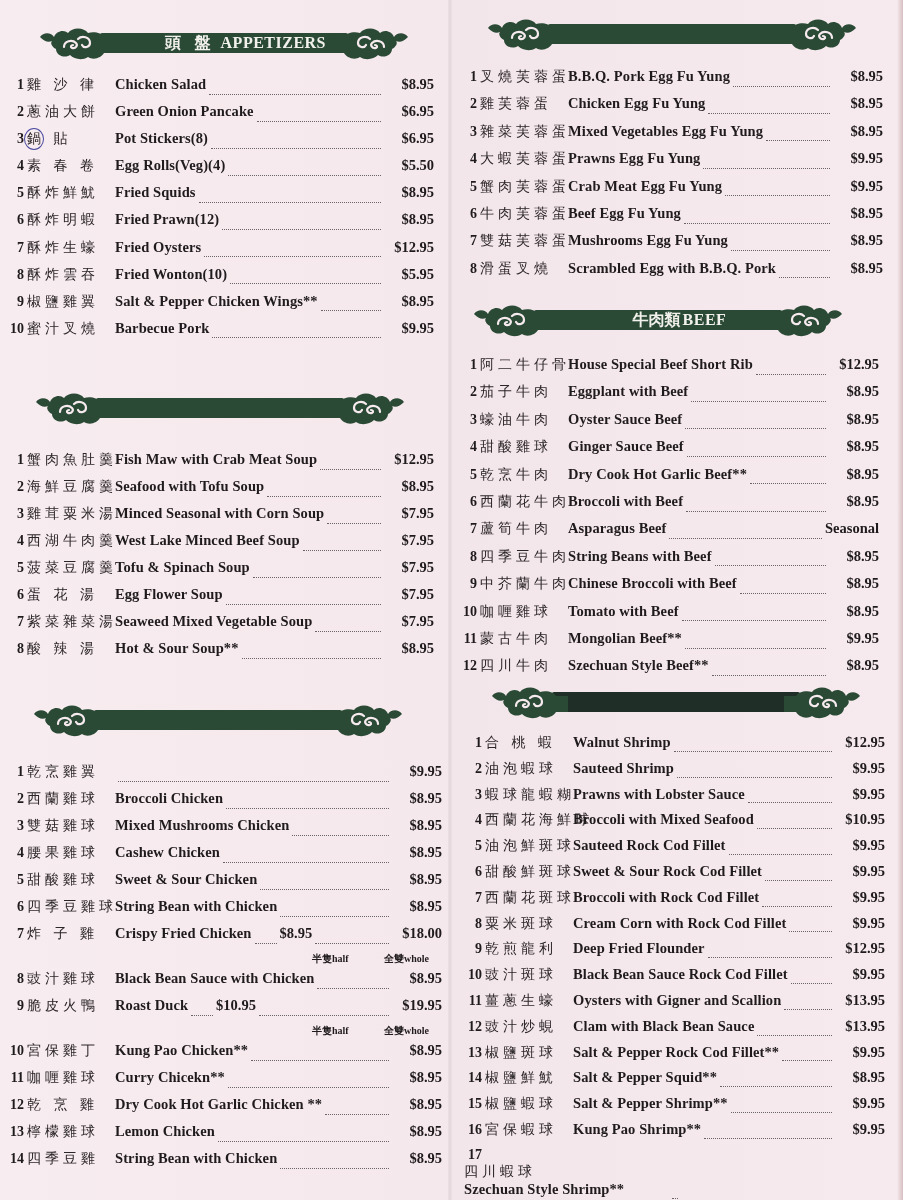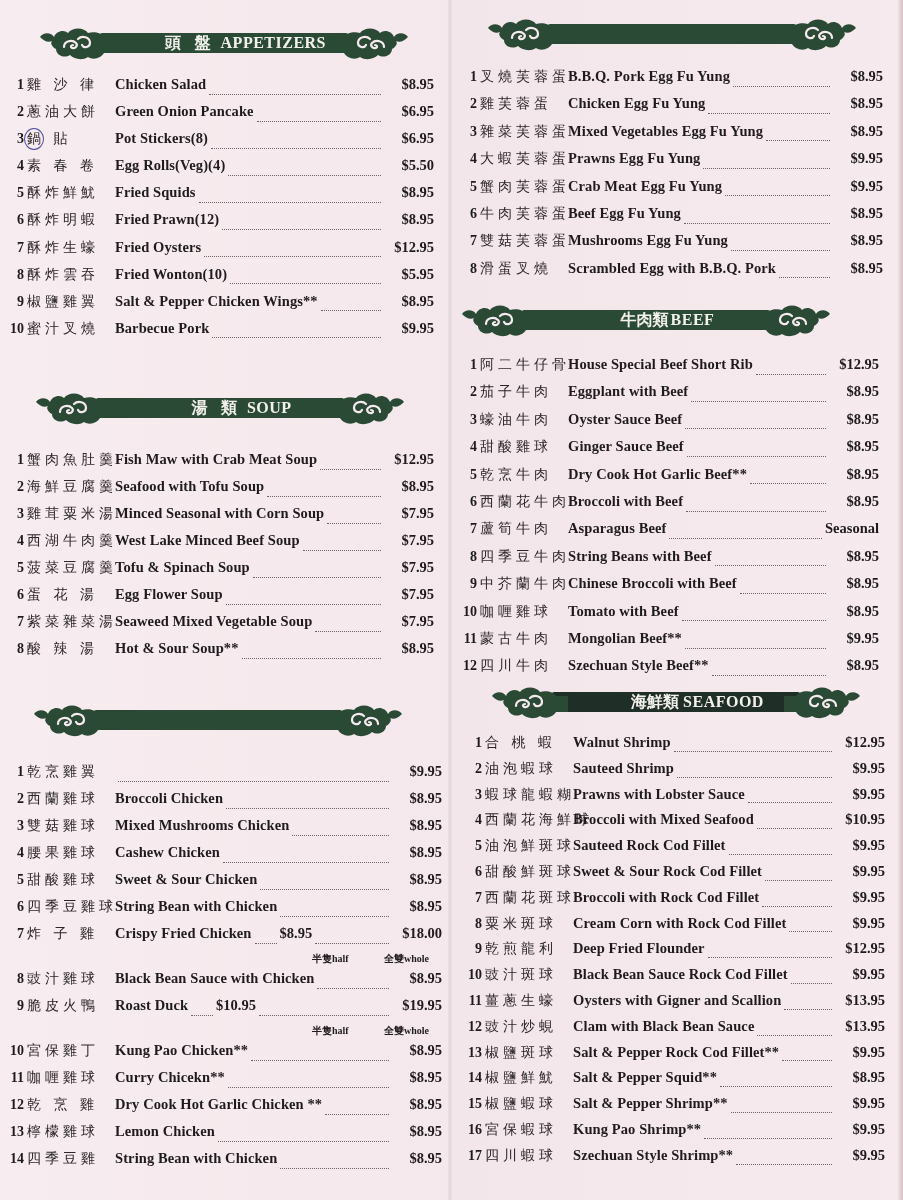--- a/index.html
+++ b/index.html
@@ -154,21 +154,20 @@
 
 <div class="section" style="left:34px; top:390px;">
   <div class="banner">
     <div class="bar"></div>
     <svg class="scroll l">
         <use href="#cloud"></use>
       </svg>
     <svg class="scroll r">
         <use href="#cloud"></use>
       </svg>
-    <div class="title"><span class="zh">湯 類</span><span>SOUP</span></div>
   </div>
 </div>
 <ul class="items" id="list-soup" style="position:absolute; left:6px; top:451px; width:428px;">
     <li class="item" style="height: 27px;">
       <span class="num">1</span>
       <span class="zh">蟹肉魚肚羹</span>
       <span class="en">Fish Maw with Crab Meat Soup</span>
       <span class="dots"></span>
       <span class="price">$12.95</span>
     </li>
@@ -409,21 +408,21 @@
     </li>
     <li class="item" style="height: 27.4px;">
       <span class="num">8</span>
       <span class="zh">滑蛋叉燒</span>
       <span class="en">Scrambled Egg with B.B.Q. Pork</span>
       <span class="dots"></span>
       <span class="price">$8.95</span>
     </li>
   </ul>
 
-<div class="section" style="left:460px; top:302px;">
+<div class="section" style="left:472px; top:302px;">
   <div class="banner">
     <div class="bar"></div>
     <svg class="scroll l">
         <use href="#cloud"></use>
       </svg>
     <svg class="scroll r">
         <use href="#cloud"></use>
       </svg>
     <div class="title"><span class="zh" style="letter-spacing:0;margin-right:2px">牛肉類</span><span>BEEF</span></div>
   </div>
@@ -517,21 +516,20 @@
 
 <div class="section" style="left:490px; top:684px;">
   <div class="banner">
     <div class="bar" style="background:#1f2e26"></div>
     <svg class="scroll l">
         <use href="#cloud"></use>
       </svg>
     <svg class="scroll r">
         <use href="#cloud"></use>
       </svg>
-    <div class="title"><span class="zh" style="letter-spacing:0;margin-right:4px">海鮮類</span><span>SEAFOOD</span></div>
   </div>
 </div>
 <ul class="items" id="list-seafood" style="position:absolute; left:464px; top:734px; width:421px;">
     <li class="item" style="height: 25.8px;">
       <span class="num">1</span>
       <span class="zh">合 桃 蝦</span>
       <span class="en">Walnut Shrimp</span>
       <span class="dots"></span>
       <span class="price">$12.95</span>
     </li>
@@ -633,20 +631,20 @@
       <span class="dots"></span>
       <span class="price">$9.95</span>
     </li>
     <li class="item" style="height: 25.8px;">
       <span class="num">16</span>
       <span class="zh">宮保蝦球</span>
       <span class="en">Kung Pao Shrimp**</span>
       <span class="dots"></span>
       <span class="price">$9.95</span>
     </li>
-    <li class="item" style="height: 25.8px;">
+    <li class="item" style="height: 25.8px; flex-direction: column;">
       <span class="num">17</span>
       <span class="zh">四川蝦球</span>
       <span class="en">Szechuan Style Shrimp**</span>
       <span class="dots"></span>
       <span class="price">$9.95</span>
     </li>
   </ul>
 
 </body></html>

